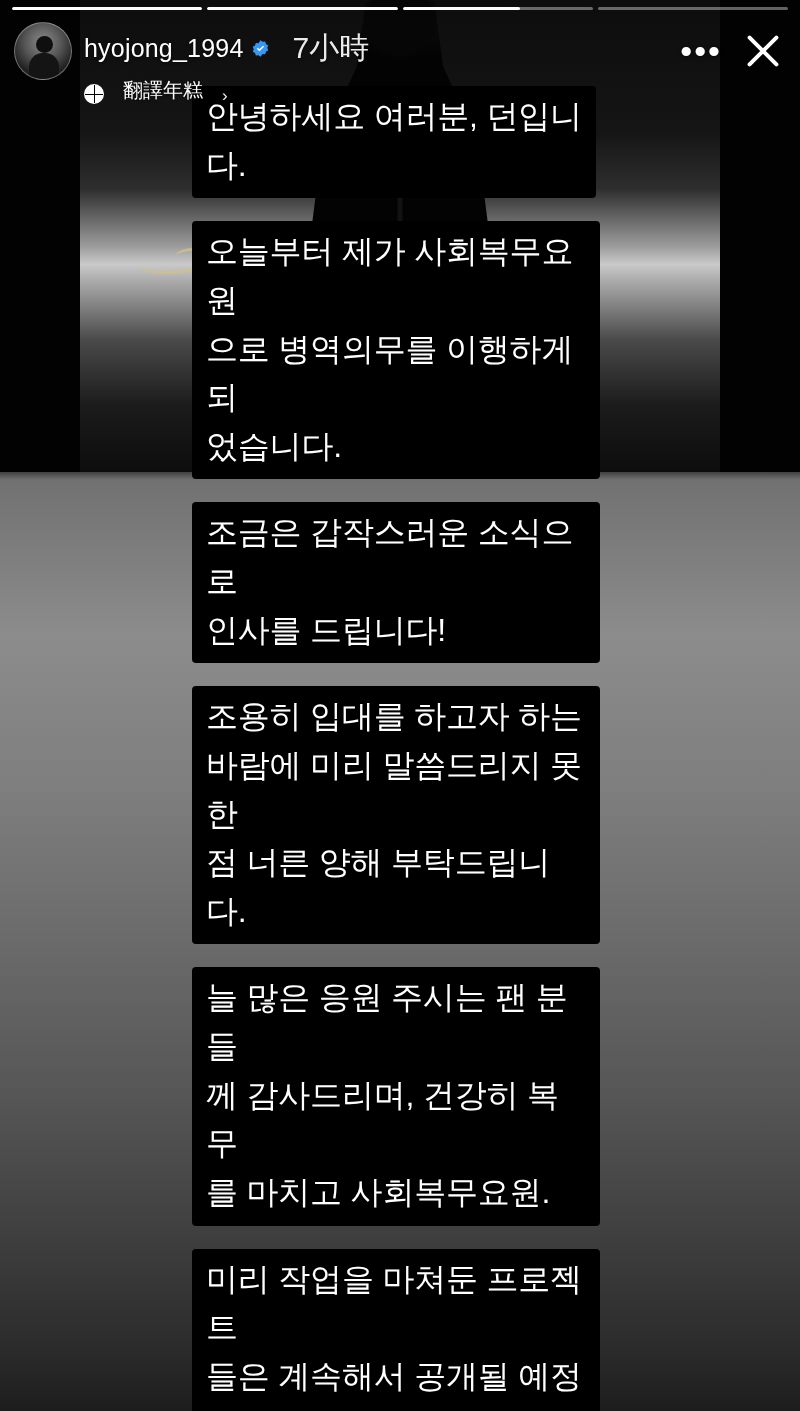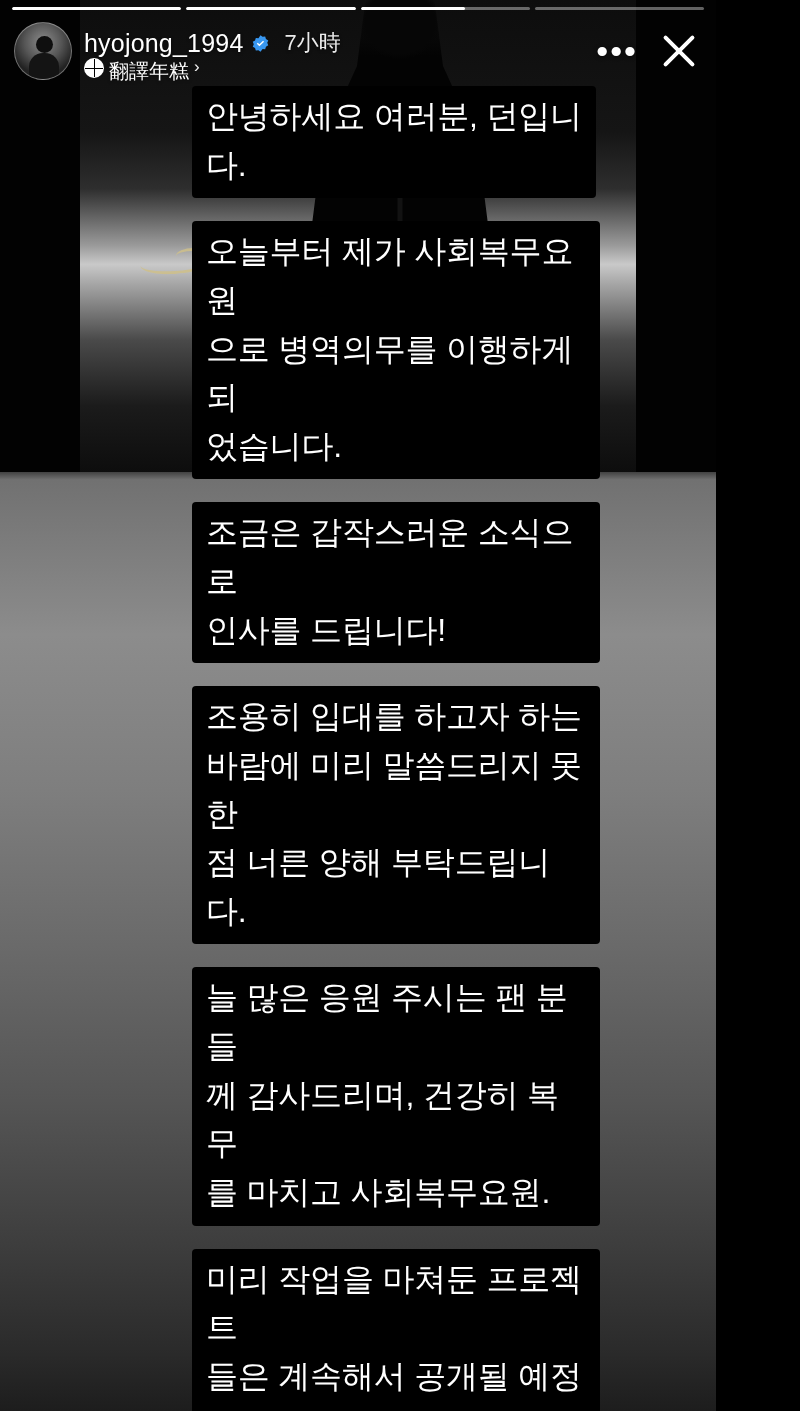--- a/index.html
+++ b/index.html
@@ -5,21 +5,21 @@
   * { box-sizing: border-box; margin: 0; padding: 0; }
   html, body {
     width: 800px;
     height: 1411px;
     background: #000;
     font-family: "Liberation Sans", sans-serif;
     overflow: hidden;
   }
   .story {
     position: relative;
-    width: 716px;
+    width: 800px;
     height: 1411px;
     background: #7f1d1d;
     overflow: hidden;
   }
 
   
   .bg-media {
     position: absolute;
     inset: 0;
     background: linear-gradient(180deg,
@@ -189,29 +189,29 @@
     letter-spacing: .2px;
     text-shadow: 0 1px 3px rgba(0,0,0,.55);
   }
   .verified {
     width: 19px; height: 19px;
     flex: 0 0 auto;
     display: block;
   }
   .timestamp {
     color: rgba(255,255,255,.92);
-    font-size: 22px;
-    margin-left: 8px;
+    font-size: 30px;
+    margin-left: 16px;
     text-shadow: 0 1px 3px rgba(0,0,0,.55);
   }
   .translate-row {
     display: flex;
-    align-items: flex-start;
-    gap: 5px;
-    margin-top: 0;
+    align-items: flex-end;
+    gap: 19px;
+    margin-top: 8px;
   }
   .globe {
     width: 20px; height: 20px;
     border-radius: 50%;
     background: #fff;
     position: relative;
     flex: 0 0 auto;
   }
   .globe::before {
     content: "";

